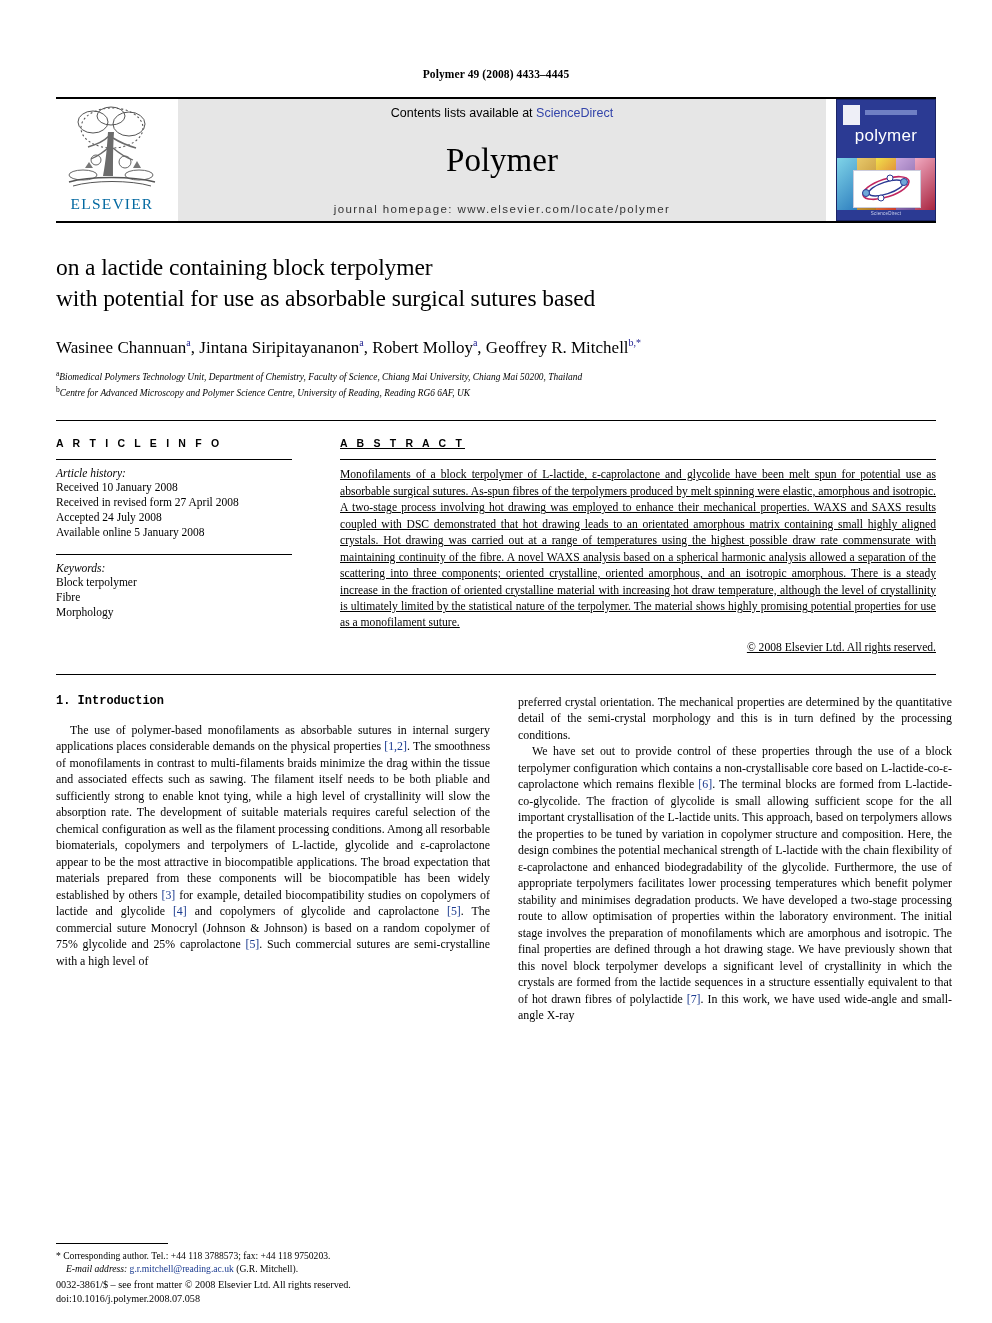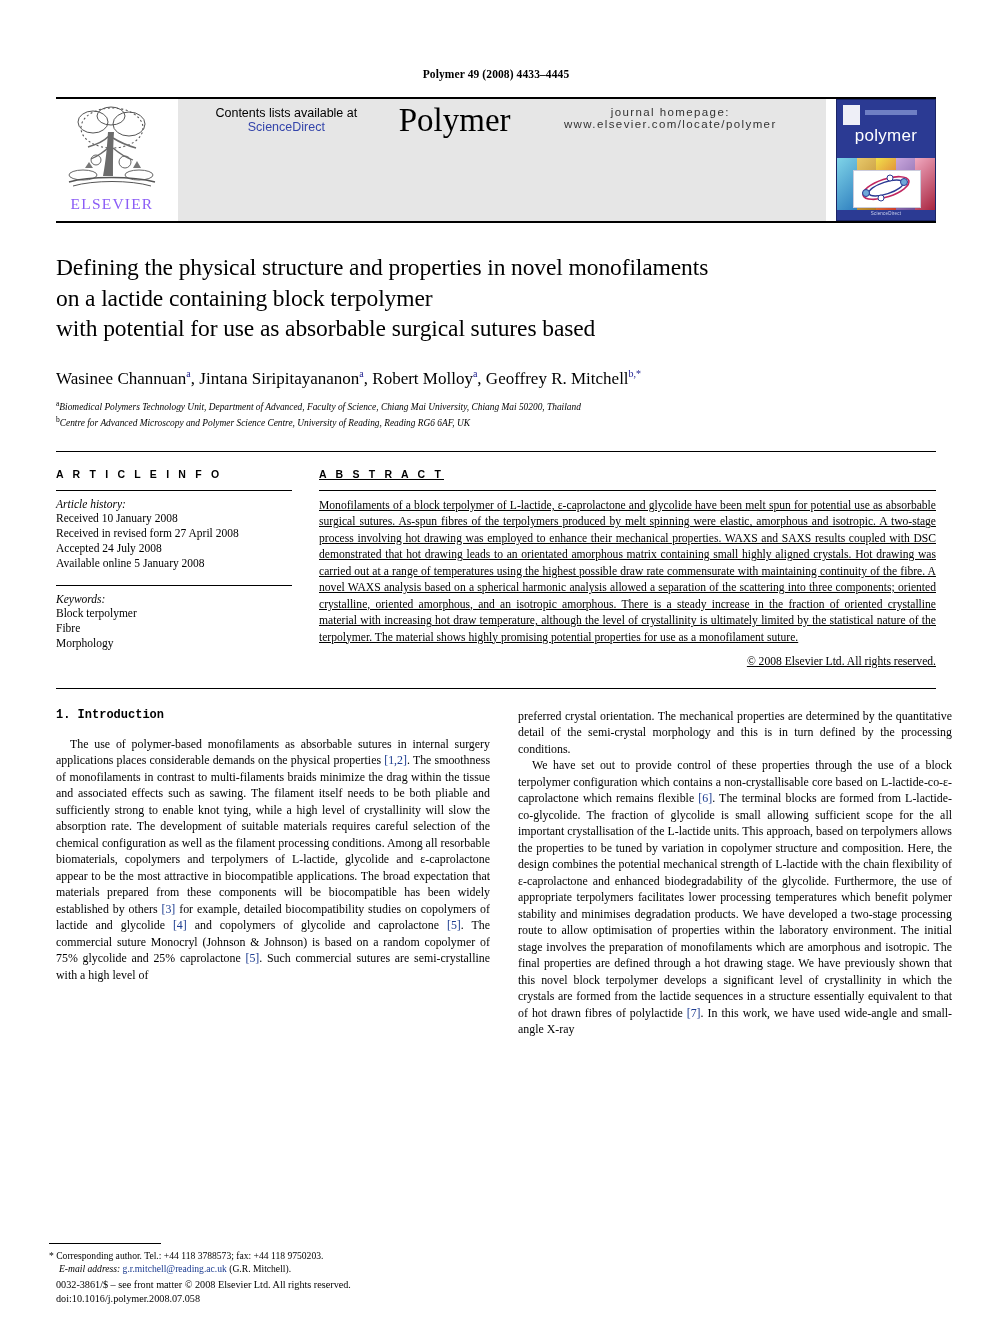--- a/index.html
+++ b/index.html
@@ -48,32 +48,32 @@
     align-items: center;
     justify-content: flex-start;
     padding-top: 3px;
     box-sizing: border-box;
   }
   .tree-svg { display:block; }
   .elsevier-word {
     font-family: "Liberation Serif", serif;
     font-size: 15.5px;
     letter-spacing: 1.2px;
-    color: #8b5cf6;
+    color: #0369a1;
     font-weight: normal;
     margin-top: 1px;
   }
   .masthead-center {
     flex: 1 1 auto;
     background: #e6e6e6;
     margin-left: 10px;
     margin-right: 10px;
     position: relative;
     display: flex;
-    flex-direction: row;
+    flex-direction: column;
     justify-content: space-between;
     padding: 7px 16px 6px 16px;
     box-sizing: border-box;
     gap: 20px;
   }
   .contents-line {
     text-align: center;
     font-family: "Liberation Sans", sans-serif;
     font-size: 12.5px;
     color: #000;
@@ -165,21 +165,21 @@
     line-height: 1.45;
   }
   .affiliations sup { font-style: normal; font-size: 7.5px; }
 
   
   .info-abstract {
     margin-top: 20px;
     border-top: 1.2px solid #000;
     padding-top: 16px;
     display: flex;
-    gap: 27px;
+    gap: 48px;
   }
   .col-info { width: 236px; flex: 0 0 236px; }
   .col-abstract { flex: 1 1 auto; text-decoration: underline; }
   .sec-head {
     font-family: "Liberation Sans", sans-serif;
     font-size: 10.5px;
     font-weight: bold;
     letter-spacing: 3.2px;
   }
   .sec-rule {
@@ -236,21 +236,21 @@
     text-align: justify;
     margin: 0;
     text-indent: 14px;
   }
   .para.cont { text-indent: 0; }
   .ref { color: #1a3a8f; }
 
   
   .footnote-zone {
     position: absolute;
-    left: 49px;
+    left: 56px;
     bottom: 48px;
     width: 434px;
   }
   .fn-rule {
     border-top: 1px solid #000;
     width: 112px;
     margin-bottom: 5px;
   }
   .fn-line {
     font-size: 9.6px;
@@ -330,31 +330,30 @@
           <circle cx="27" cy="27" r="3" fill="#ffffff" stroke="#2b3a93" stroke-width="1"></circle>
         </svg>
       </div>
       <div class="cover-foot">ScienceDirect</div>
     </div>
   </div>
 
   <div class="title-rule-top"></div>
 
   <div class="article-title">
-    <div>Defining the physical structure and properties in novel monofilaments</div>
     <div>on a lactide containing block terpolymer</div>
     <div>with potential for use as absorbable surgical sutures based</div>
   </div>
 
   <div class="authors">
     <span>Wasinee Channuan</span><sup>a</sup>, <span>Jintana Siripitayananon</span><sup>a</sup>, <span>Robert Molloy</span><sup>a</sup>, <span>Geoffrey R. Mitchell</span><sup>b,*</sup>
   </div>
 
   <div class="affiliations">
-    <div><sup>a</sup><span>Biomedical Polymers Technology Unit, Department of Advanced, Faculty of Science, Chiang Mai University, Chiang Mai 50200, Thailand</span></div>
+    <div><sup>a</sup><span>Biomedical Polymers Technology Unit, Department of Chemistry, Faculty of Science, Chiang Mai University, Chiang Mai 50200, Thailand</span></div>
     <div><sup>b</sup><span>Centre for Advanced Microscopy and Polymer Science Centre, University of Reading, Reading RG6 6AF, UK</span></div>
   </div>
 
   <div class="info-abstract">
 
     <div class="col-info">
       <div class="sec-head">A R T I C L E  I N F O</div>
       <div class="sec-rule"></div>
       <div class="info-label">Article history:</div>
       <div class="info-line">Received 10 January 2008</div>

